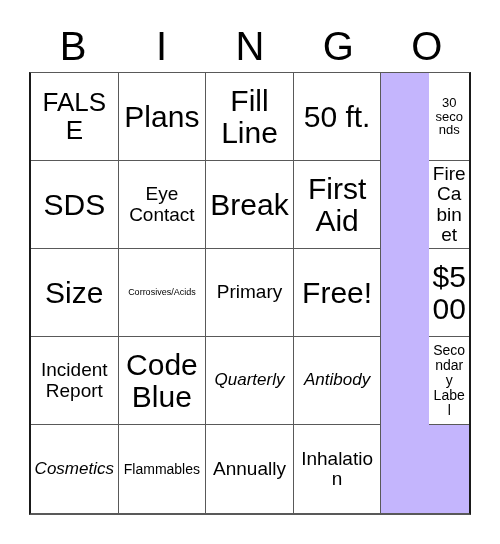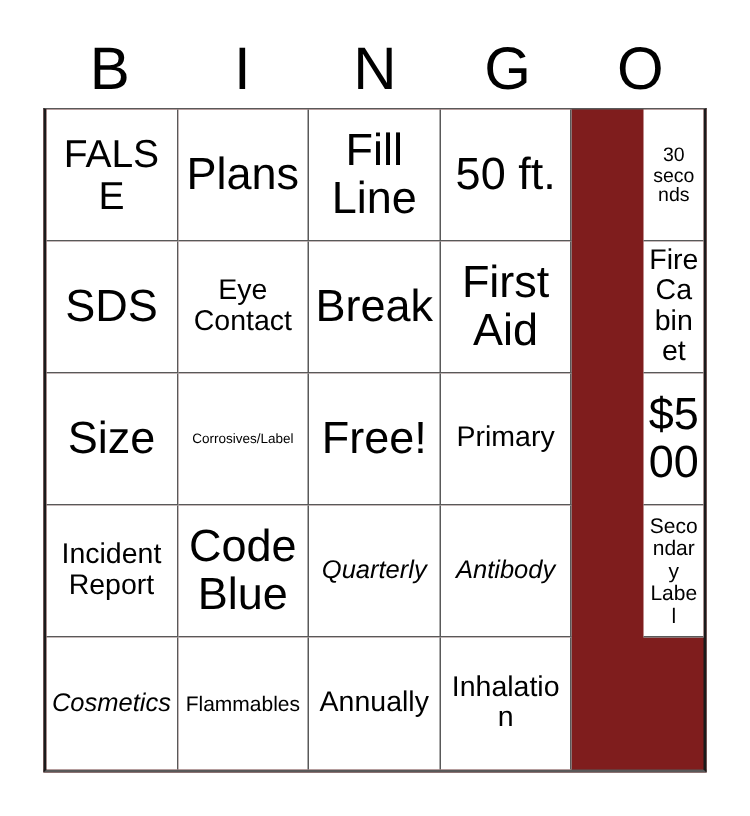--- a/index.html
+++ b/index.html
@@ -53,21 +53,21 @@
     width: 442px;
     height: 443px;
     box-sizing: border-box;
     display: grid;
     grid-template-columns: repeat(5, 1fr);
     grid-template-rows: repeat(5, 1fr);
     border-top: 1px solid #595959;
     border-left: 2px solid #1a1a1a;
     border-right: 2px solid #1a1a1a;
     border-bottom: 2px solid #595959;
-    background: #7f1d1d;
+    background: #c4b5fd;
   }
 
   .cell {
     box-sizing: border-box;
     border-right: 1px solid #595959;
     border-bottom: 1px solid #595959;
     display: flex;
     align-items: center;
     justify-content: center;
     text-align: center;
@@ -145,27 +145,27 @@
       <span class="cell-text">First Aid</span>
     </div>
     <div class="cell sz-md">
       <span class="cell-text">Fire Cabinet</span>
     </div>
 
     <div class="cell sz-xxl">
       <span class="cell-text">Size</span>
     </div>
     <div class="cell sz-tiny">
-      <span class="cell-text">Corrosives/Label</span>
+      <span class="cell-text">Corrosives/Acids</span>
+    </div>
+    <div class="cell sz-md">
+      <span class="cell-text">Primary</span>
     </div>
     <div class="cell sz-xxl">
       <span class="cell-text">Free!</span>
-    </div>
-    <div class="cell sz-md">
-      <span class="cell-text">Primary</span>
     </div>
     <div class="cell sz-xxl">
       <span class="cell-text">$500</span>
     </div>
 
     <div class="cell sz-md">
       <span class="cell-text">Incident Report</span>
     </div>
     <div class="cell sz-xxl">
       <span class="cell-text">Code Blue</span>

